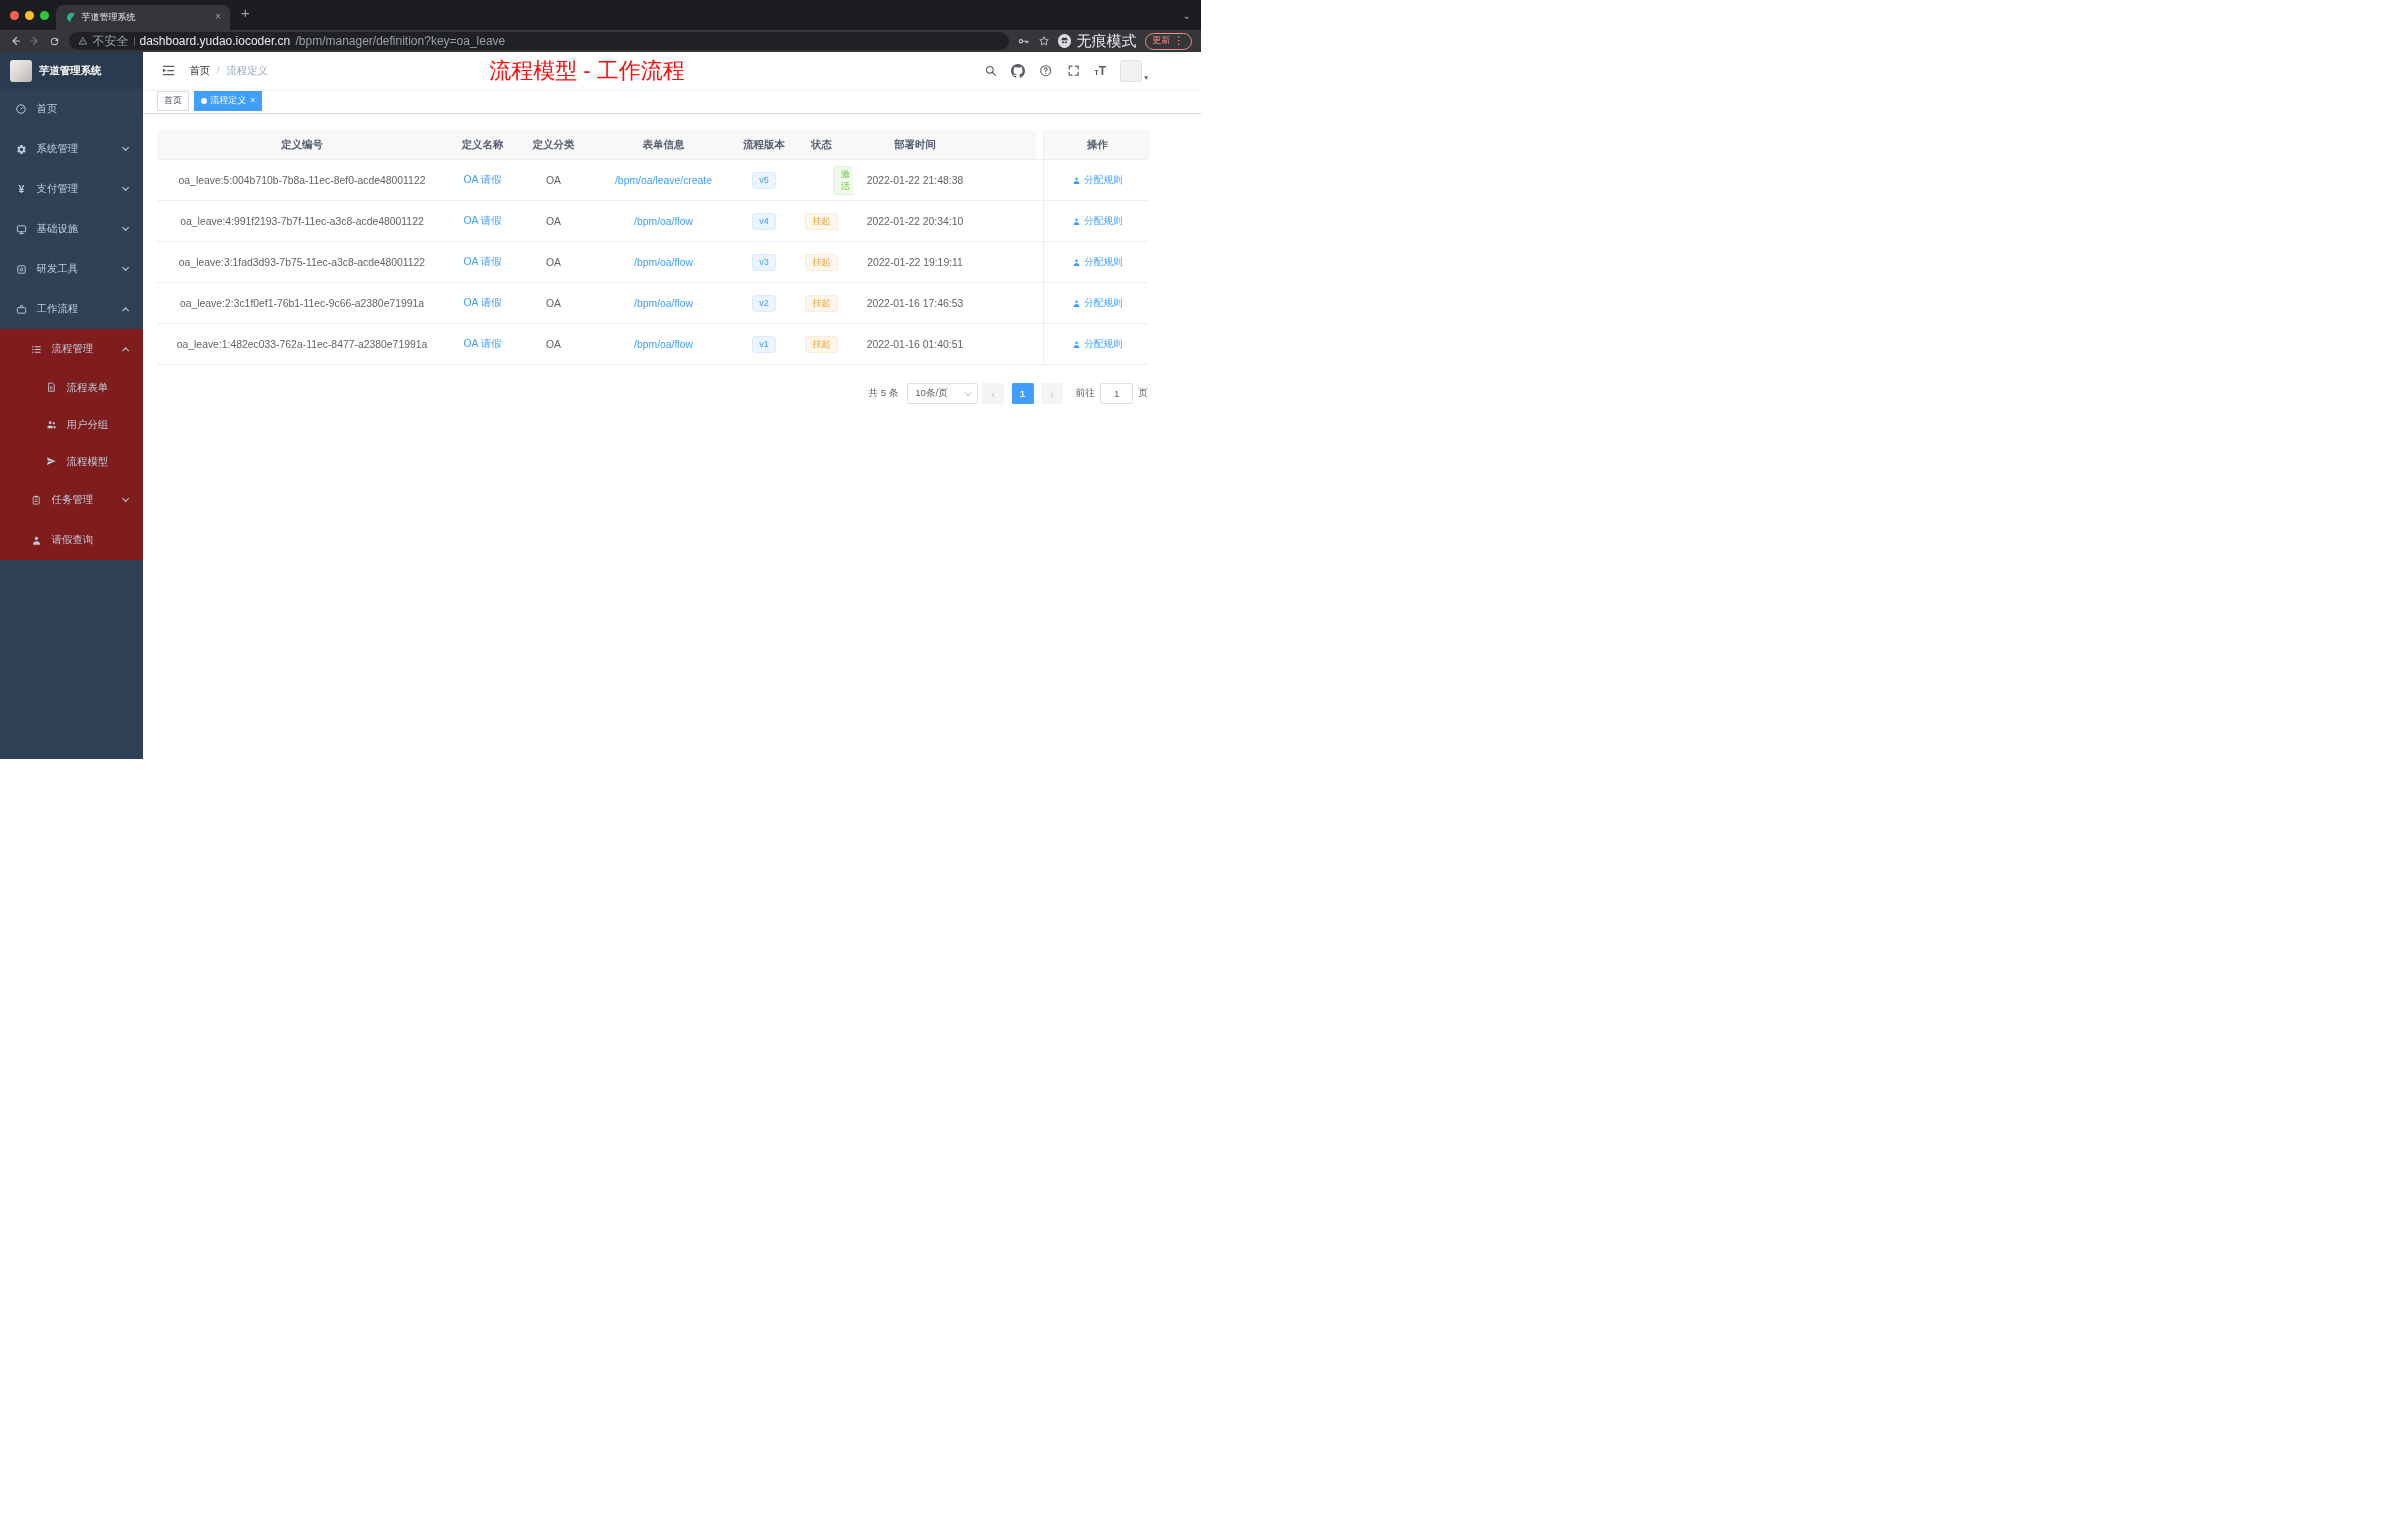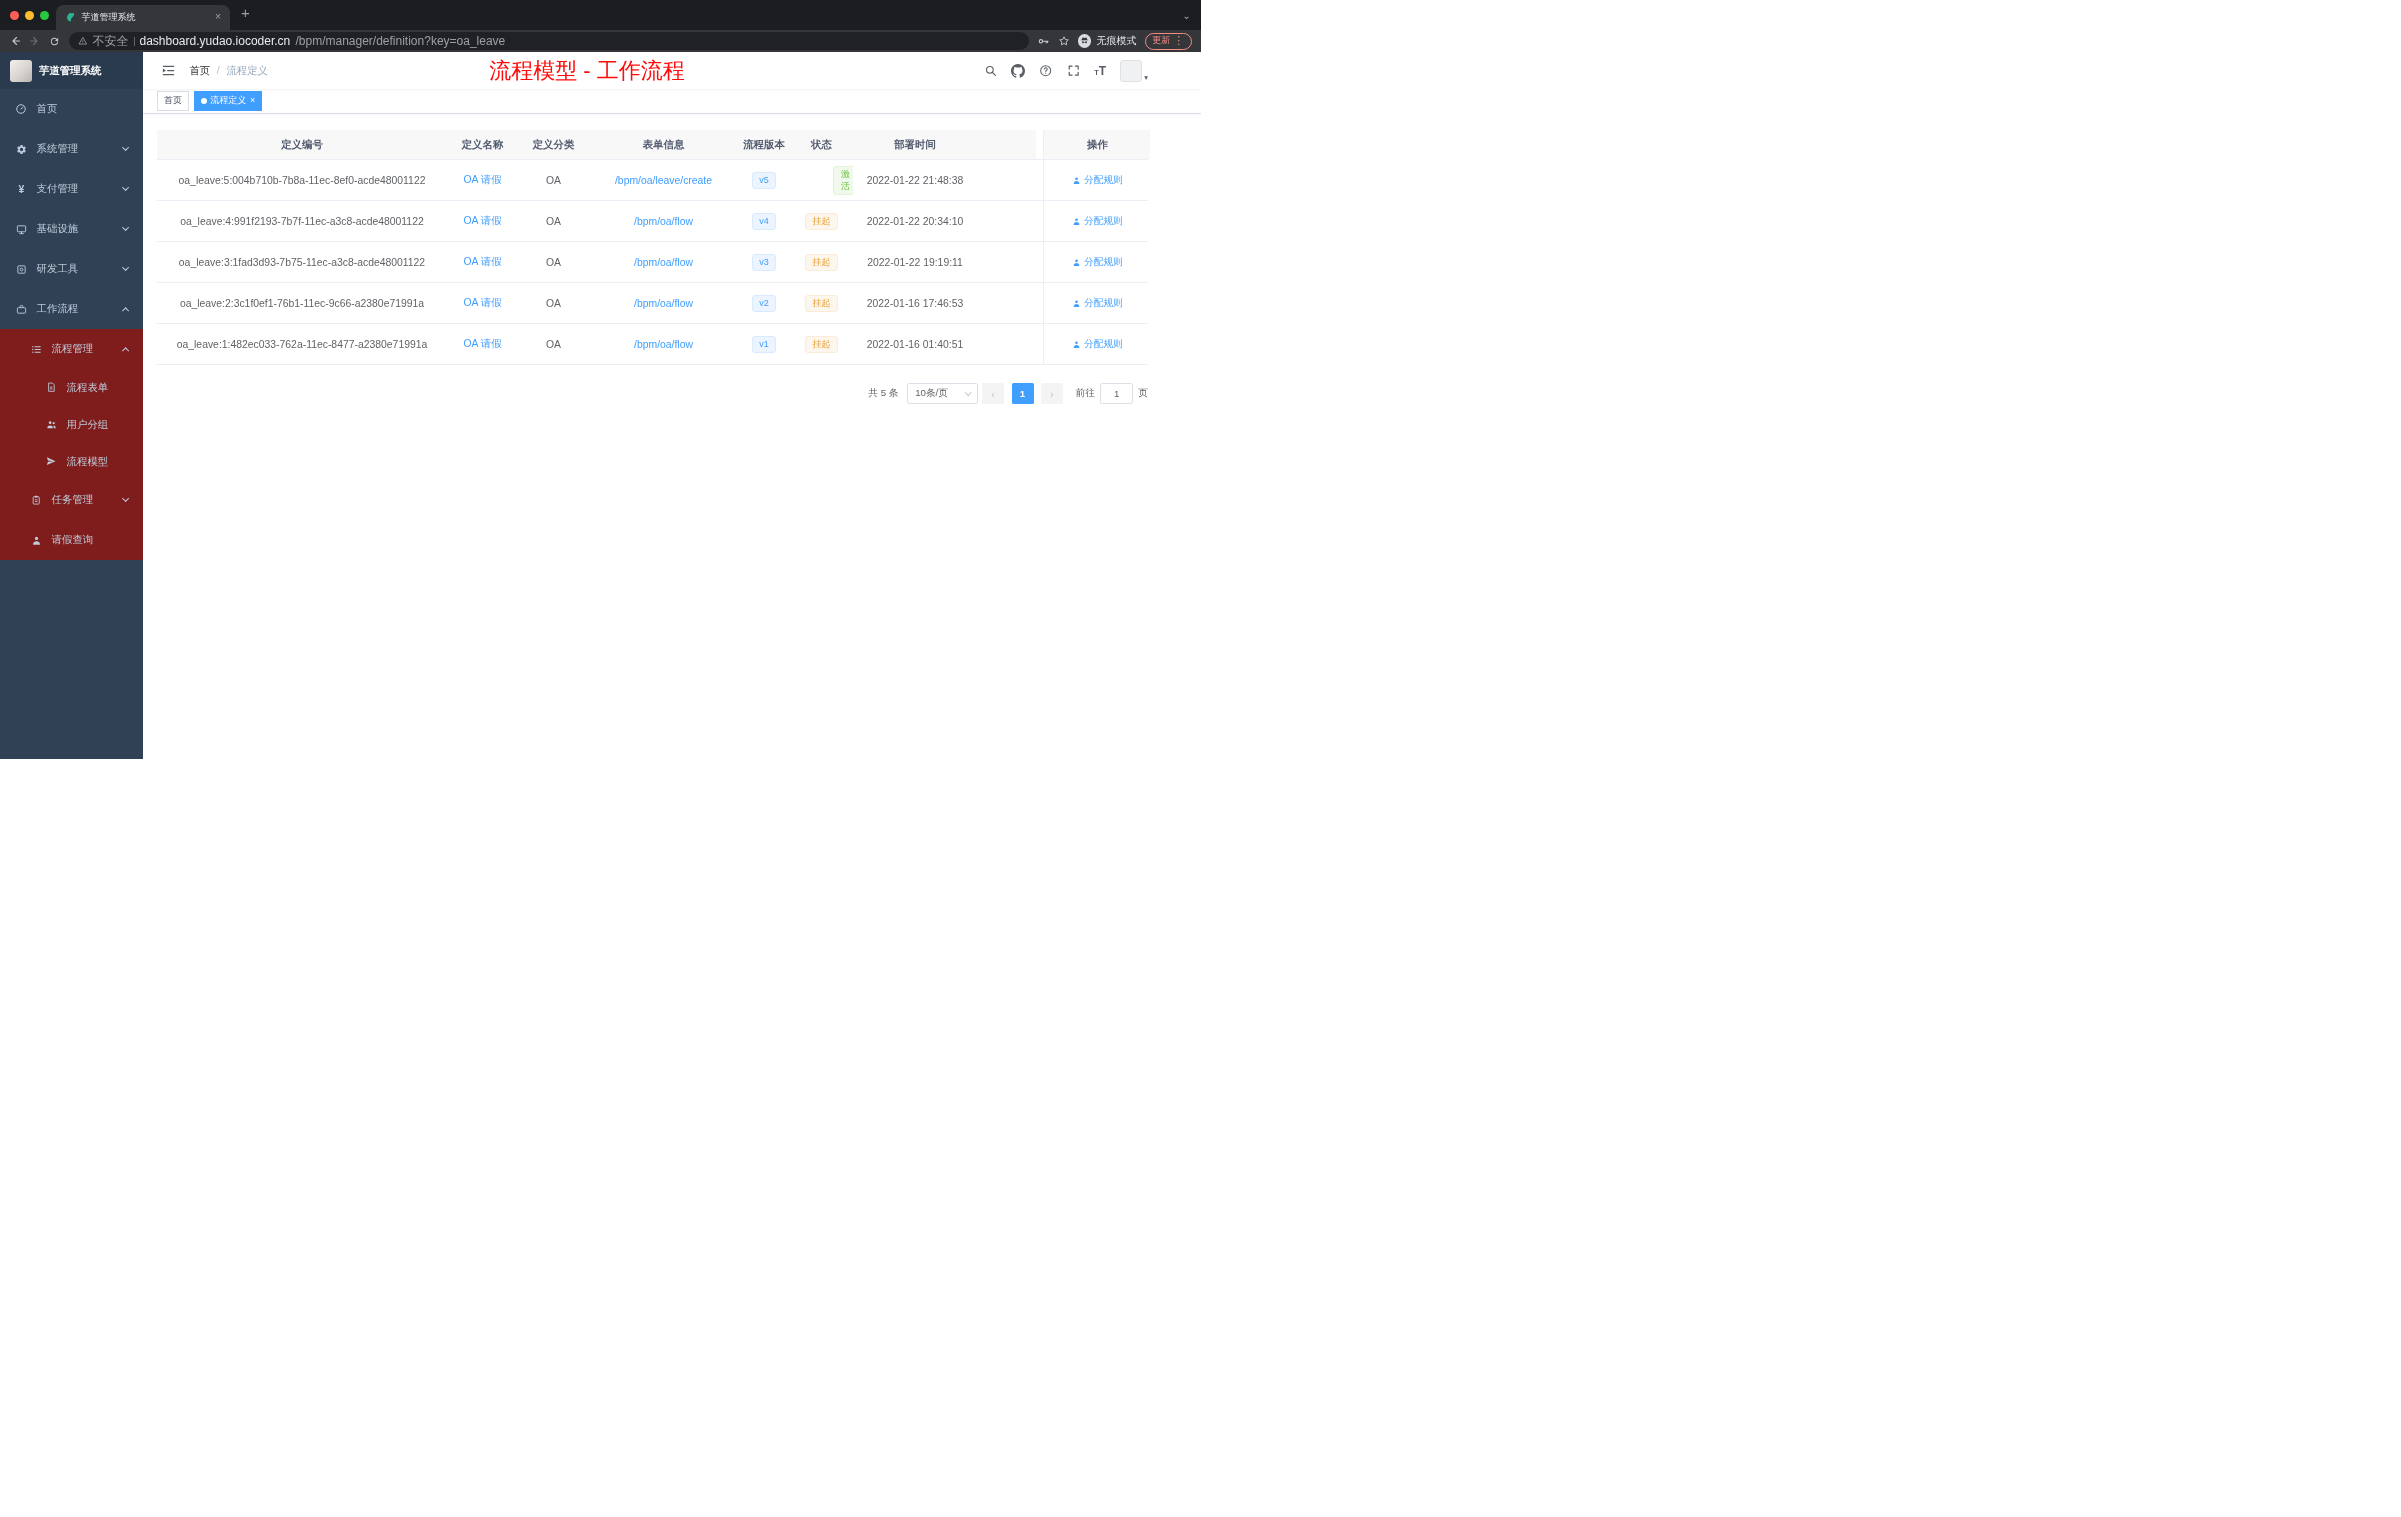--- a/index.html
+++ b/index.html
@@ -23,21 +23,21 @@
   .strip-chevron { position:absolute; right:10.4px; color:#9aa0a6; font-size:9.7px; }
 
   .toolbar { height:22px; background:#35363a; display:flex; align-items:center; padding:0 9px; gap:8.2px; }
   .nav-ic { color:#c6c9cc; }
   .nav-ic.disabled { color:#6b6e71; }
   .urlbar { flex:1; height:18px; background:#202124; border-radius:9px; display:flex; align-items:center;
             gap:5.2px; padding:0 9px; font-size:12px; color:#9aa0a6; overflow:hidden; }
   .url-divider { width:0.7px; height:9px; background:#5f6368; }
   .url-host { color:#e8eaed; }
   .url-path { color:#9aa0a6; }
-  .incog { display:flex; align-items:center; gap:5.2px; color:#e8eaed; font-size:10px; white-space:nowrap; }
+  .incog { display:flex; align-items:center; gap:5.2px; color:#e8eaed; font-size:15px; white-space:nowrap; }
   .incog-circle { width:13.4px; height:13.4px; border-radius:50%; background:#dadce0; display:flex; align-items:center; justify-content:center; color:#35363a; }
   .update-pill { border:0.7px solid #f28b82; color:#f28b82; border-radius:9px; height:17px; display:flex;
                  gap:3px; padding:0 6.7px; font-size:9px; white-space:nowrap; }
   .kebab { font-size:11px; }
 
   
   .app { flex:1; display:flex; min-height:0; }
 
   
   .sidebar { width:143px; background:#304156; color:#bfcbd9; font-size:10.4px; flex-shrink:0;

